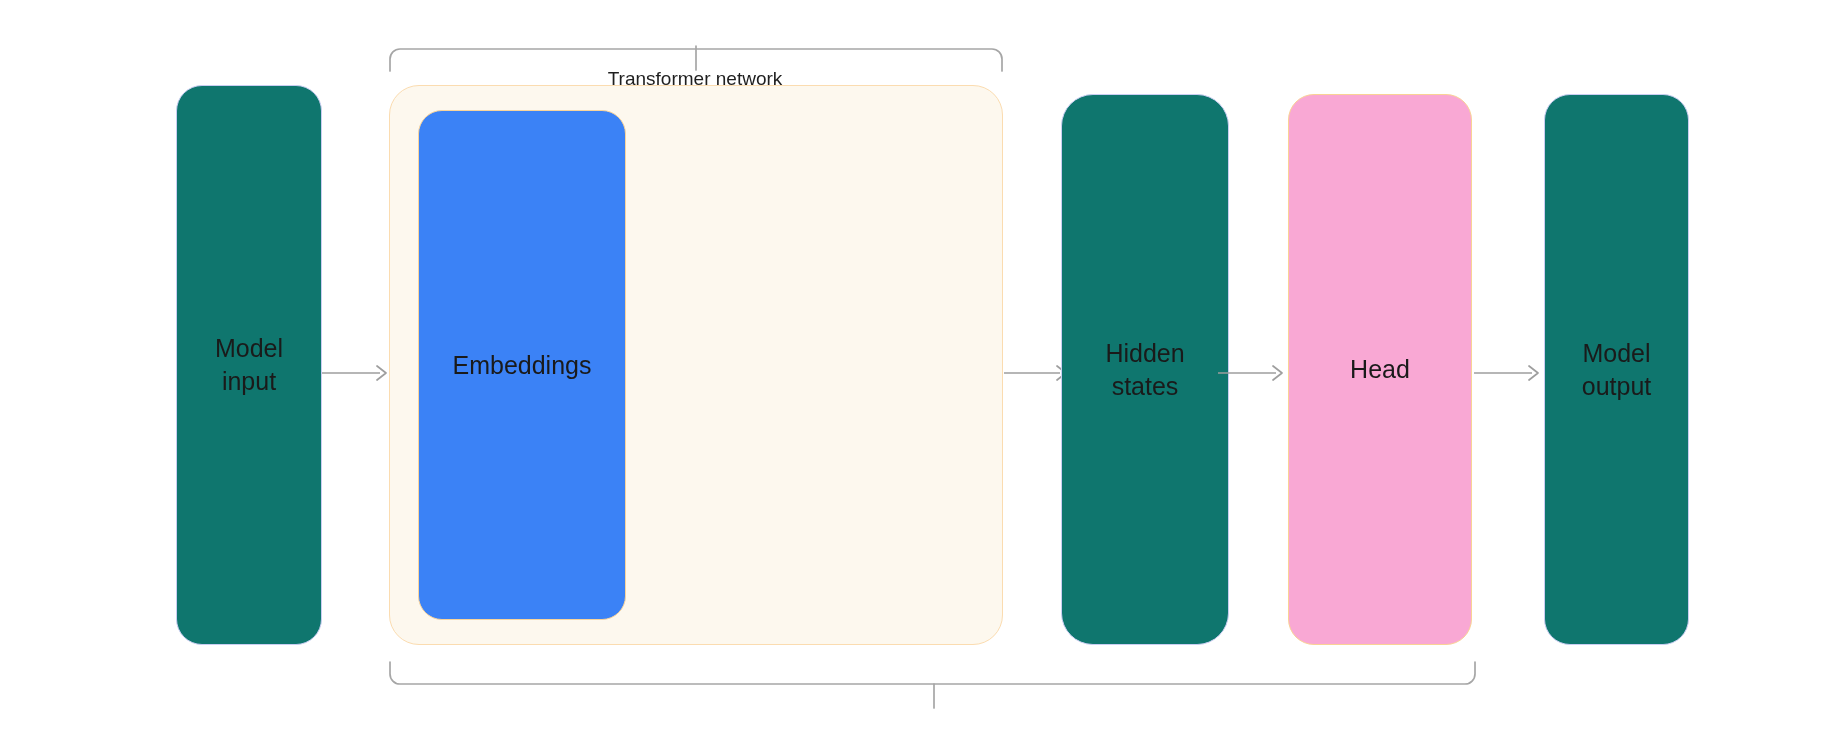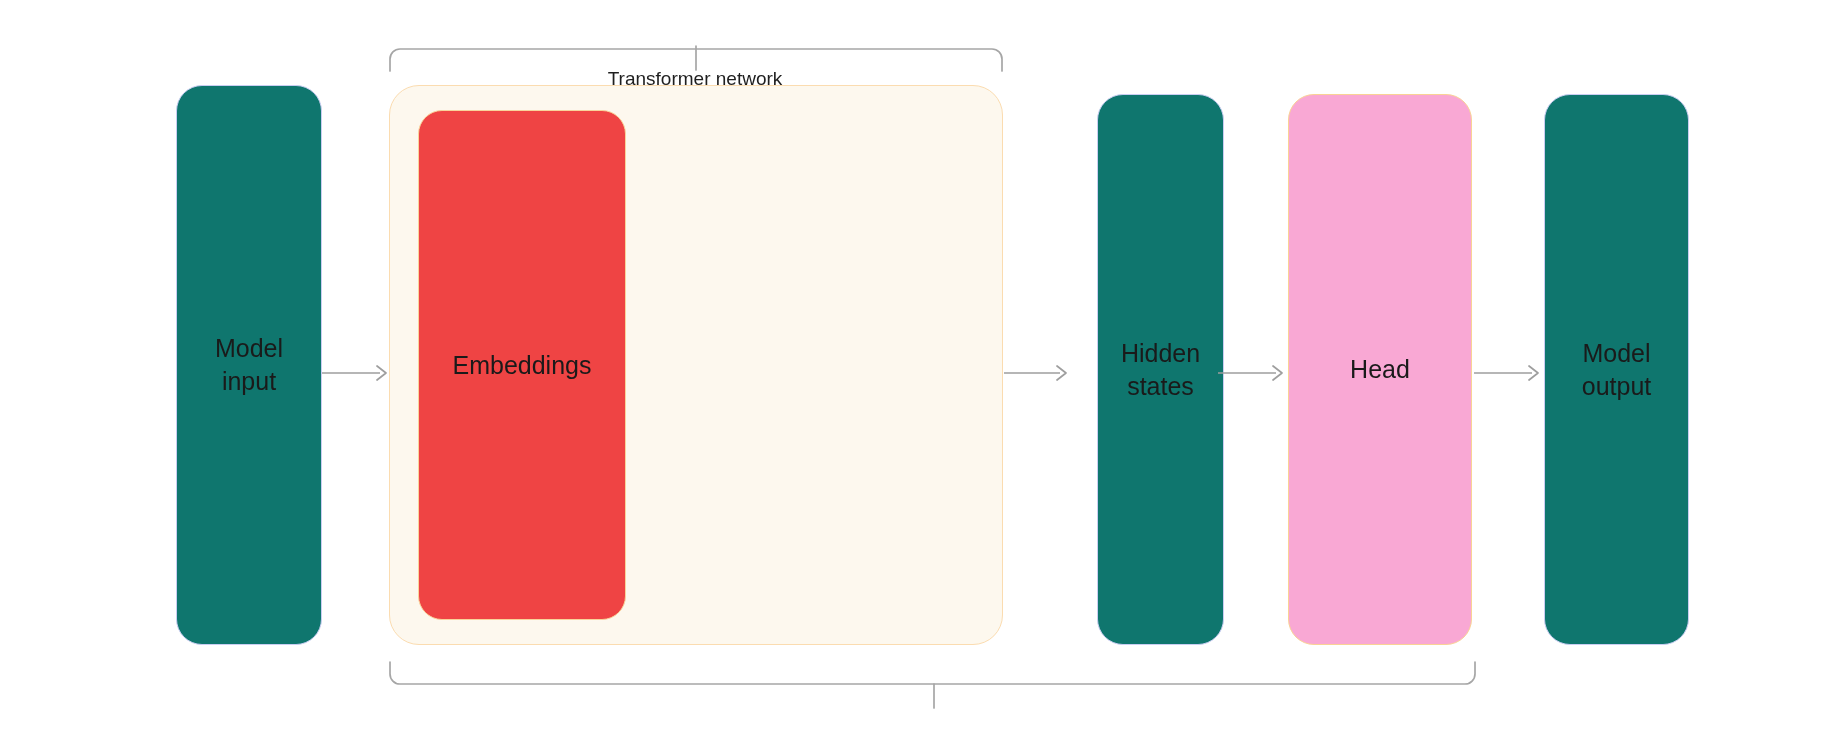--- a/index.html
+++ b/index.html
@@ -42,21 +42,21 @@
 
   .node.outer-orange {
     background: #fdf8ee;
     border: 1.6px solid #fbdcb0;
     border-radius: 30px;
     align-items: flex-start;
     justify-content: flex-start;
   }
 
   .node.inner-orange {
-    background: #ef4444;
+    background: #3b82f6;
     border: 1.6px solid #f9d49b;
     border-radius: 24px;
   }
 
   .node.solid-orange {
     background: #f9a8d4;
     border: 1.6px solid #f9d295;
   }
 
   .node-label {
@@ -125,21 +125,21 @@
   </div>
 
 
   <div class="arrow" style="left:1004px; top:362px; width:66px; height:22px;">
     <svg width="66" height="22" viewBox="0 0 66 22" fill="none">
       <path d="M0 11 L56 11" stroke="#9e9e9e" stroke-width="1.7"></path>
       <path d="M53 4 L62 11 L53 18" stroke="#9e9e9e" stroke-width="1.7" fill="none" stroke-linecap="round" stroke-linejoin="round"></path>
     </svg>
   </div>
 
-  <div class="node lavender" style="left:1097px; top:94px; width:127px; height:551px;">
+  <div class="node lavender" style="left:1061px; top:94px; width:168px; height:551px;border-radius:32px;">
     <span class="node-label">Hidden
 states</span>
   </div>
 
   <div class="arrow" style="left:1218px; top:362px; width:68px; height:22px;">
     <svg width="68" height="22" viewBox="0 0 68 22" fill="none">
       <path d="M0 11 L58 11" stroke="#9e9e9e" stroke-width="1.7"></path>
       <path d="M55 4 L64 11 L55 18" stroke="#9e9e9e" stroke-width="1.7" fill="none" stroke-linecap="round" stroke-linejoin="round"></path>
     </svg>
   </div>

